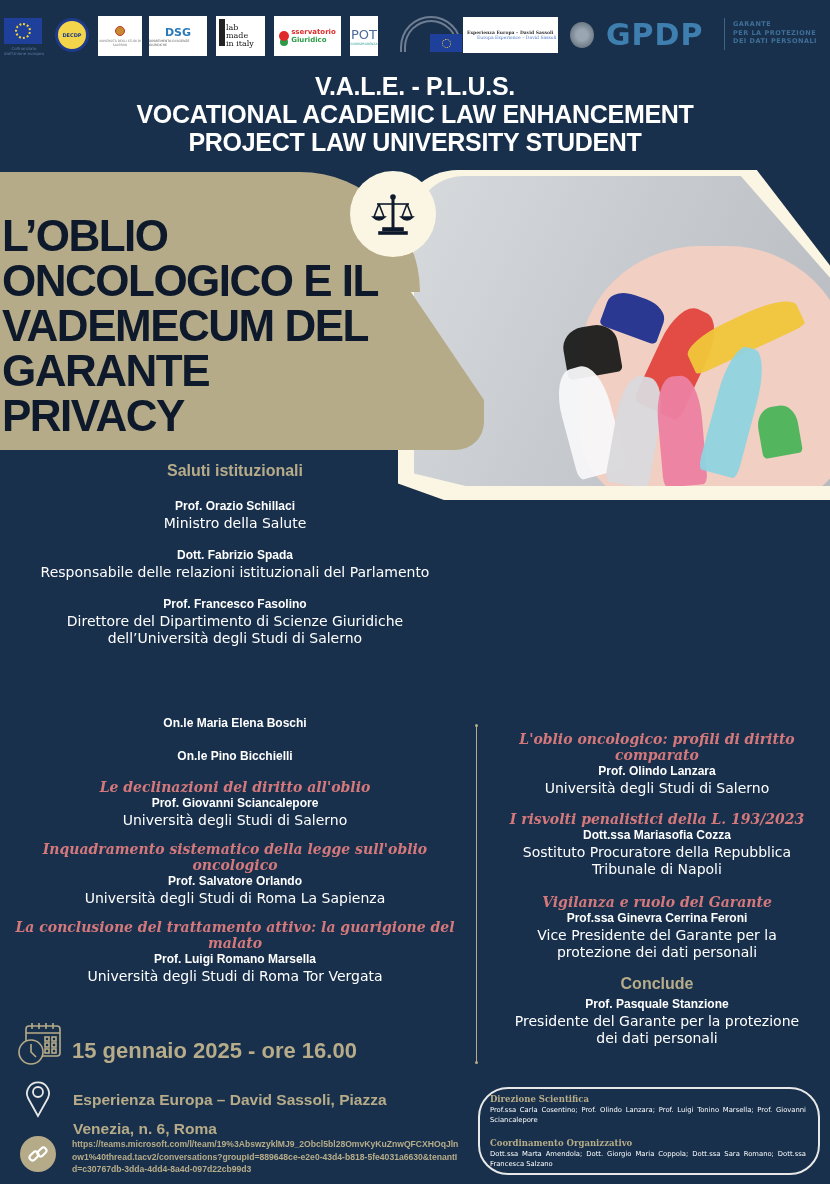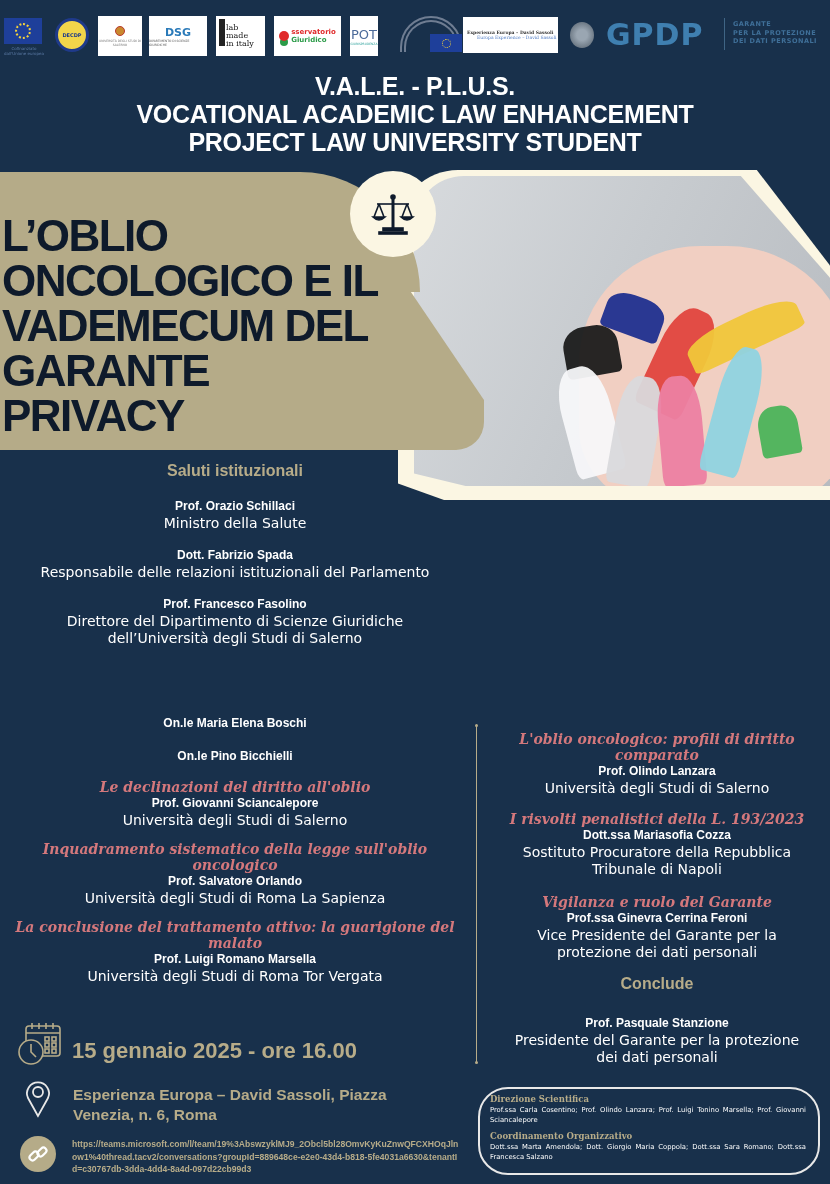--- a/index.html
+++ b/index.html
@@ -59,21 +59,21 @@
   .role { font-family: "DejaVu Sans", sans-serif; color: #fff; font-size: 14px; line-height: 17px; }
   .topic { font-family: "DejaVu Serif", serif; font-style: italic; color: #d4787c; font-size: 14px; line-height: 16px; font-weight: bold; }
 
   .divider { position: absolute; left: 476px; top: 725px; width: 1px; height: 338px; background: #b7ac89; }
   .divider::before, .divider::after { content: ""; position: absolute; left: -1px; width: 3px; height: 3px; background: #b7ac89; border-radius: 50%; }
   .divider::before { top: -1px; } .divider::after { bottom: -1px; }
 
   
   .info-icon { position: absolute; }
   .date-text { position: absolute; left: 72px; top: 1038px; font-family: "Liberation Sans", sans-serif; font-weight: bold; color: #b7ac89; font-size: 22px; }
-  .addr-text { position: absolute; left: 73px; top: 1085px; width: 370px; font-family: "Liberation Sans", sans-serif; font-weight: bold; color: #b7ac89; font-size: 15.5px; line-height: 20px; }
+  .addr-text { position: absolute; left: 73px; top: 1085px; width: 370px; font-family: "Liberation Sans", sans-serif; font-weight: bold; color: #b7ac89; font-size: 15.5px; line-height: 29px; }
   .link-badge { position: absolute; left: 20px; top: 1136px; width: 36px; height: 36px; border-radius: 50%; background: #b5ab88; display: flex; align-items: center; justify-content: center; }
   .link-text { position: absolute; left: 72px; top: 1138px; width: 390px; font-family: "Liberation Sans", sans-serif; font-weight: bold; color: #b7ac89; font-size: 8.6px; line-height: 12.5px; word-break: break-all; }
 
   .credits { position: absolute; left: 478px; top: 1087px; width: 342px; height: 88px; border: 2px solid #e8e8e8; border-radius: 30px; padding: 5px 12px 0 10px; }
   .credits .h { font-family: "DejaVu Serif", serif; font-weight: bold; color: #b7ac89; font-size: 8.5px; line-height: 11px; }
   .credits .t { font-family: "DejaVu Sans", sans-serif; color: #fff; font-size: 6.8px; line-height: 10px; text-align: justify; }
 </style>
 </head>
 <body>
 
@@ -221,21 +221,21 @@
     <div class="role">Sostituto Procuratore della Repubblica</div>
     <div class="role">Tribunale di Napoli</div>
   </div>
   <div style="margin-top:16px">
     <div class="topic">Vigilanza e ruolo del Garante</div>
     <div class="name">Prof.ssa Ginevra Cerrina Feroni</div>
     <div class="role">Vice Presidente del Garante per la</div>
     <div class="role">protezione dei dati personali</div>
   </div>
   <div class="section-h" style="margin-top:14px">Conclude</div>
-  <div style="margin-top:22px">
+  <div style="margin-top:3px">
     <div class="name">Prof. Pasquale Stanzione</div>
     <div class="role">Presidente del Garante per la protezione</div>
     <div class="role">dei dati personali</div>
   </div>
 </div>
 
 <svg class="info-icon" style="left:16px;top:1022px" width="48" height="44" viewBox="0 0 48 44" fill="none" stroke="#b7ac89" stroke-width="1.6">
   <rect x="10" y="4" width="34" height="30" rx="3"></rect>
   <line x1="10" y1="11" x2="44" y2="11"></line>
   <line x1="16" y1="1" x2="16" y2="7"></line>
@@ -263,15 +263,15 @@
   <svg width="22" height="22" viewBox="0 0 22 22" fill="none" stroke="#fff" stroke-width="2.2">
     <rect x="2" y="10" width="10" height="6" rx="3" transform="rotate(-45 7 13)"></rect>
     <rect x="10" y="6" width="10" height="6" rx="3" transform="rotate(-45 15 9)"></rect>
   </svg>
 </div>
 <div class="link-text">https://teams.microsoft.com/l/team/19%3AbswzyklMJ9_2Obcl5bl28OmvKyKuZnwQFCXHOqJlnow1%40thread.tacv2/conversations?groupId=889648ce-e2e0-43d4-b818-5fe4031a6630&amp;tenantId=c30767db-3dda-4dd4-8a4d-097d22cb99d3</div>
 
 <div class="credits">
   <div class="h">Direzione Scientifica</div>
   <div class="t">Prof.ssa Carla Cosentino; Prof. Olindo Lanzara; Prof. Luigi Tonino Marsella; Prof. Giovanni Sciancalepore</div>
-  <div class="h" style="margin-top:6px">Coordinamento Organizzativo</div>
+  <div class="h" style="margin-top:13px">Coordinamento Organizzativo</div>
   <div class="t">Dott.ssa Marta Amendola; Dott. Giorgio Maria Coppola; Dott.ssa Sara Romano; Dott.ssa Francesca Salzano</div>
 </div>
 
 </body></html>

